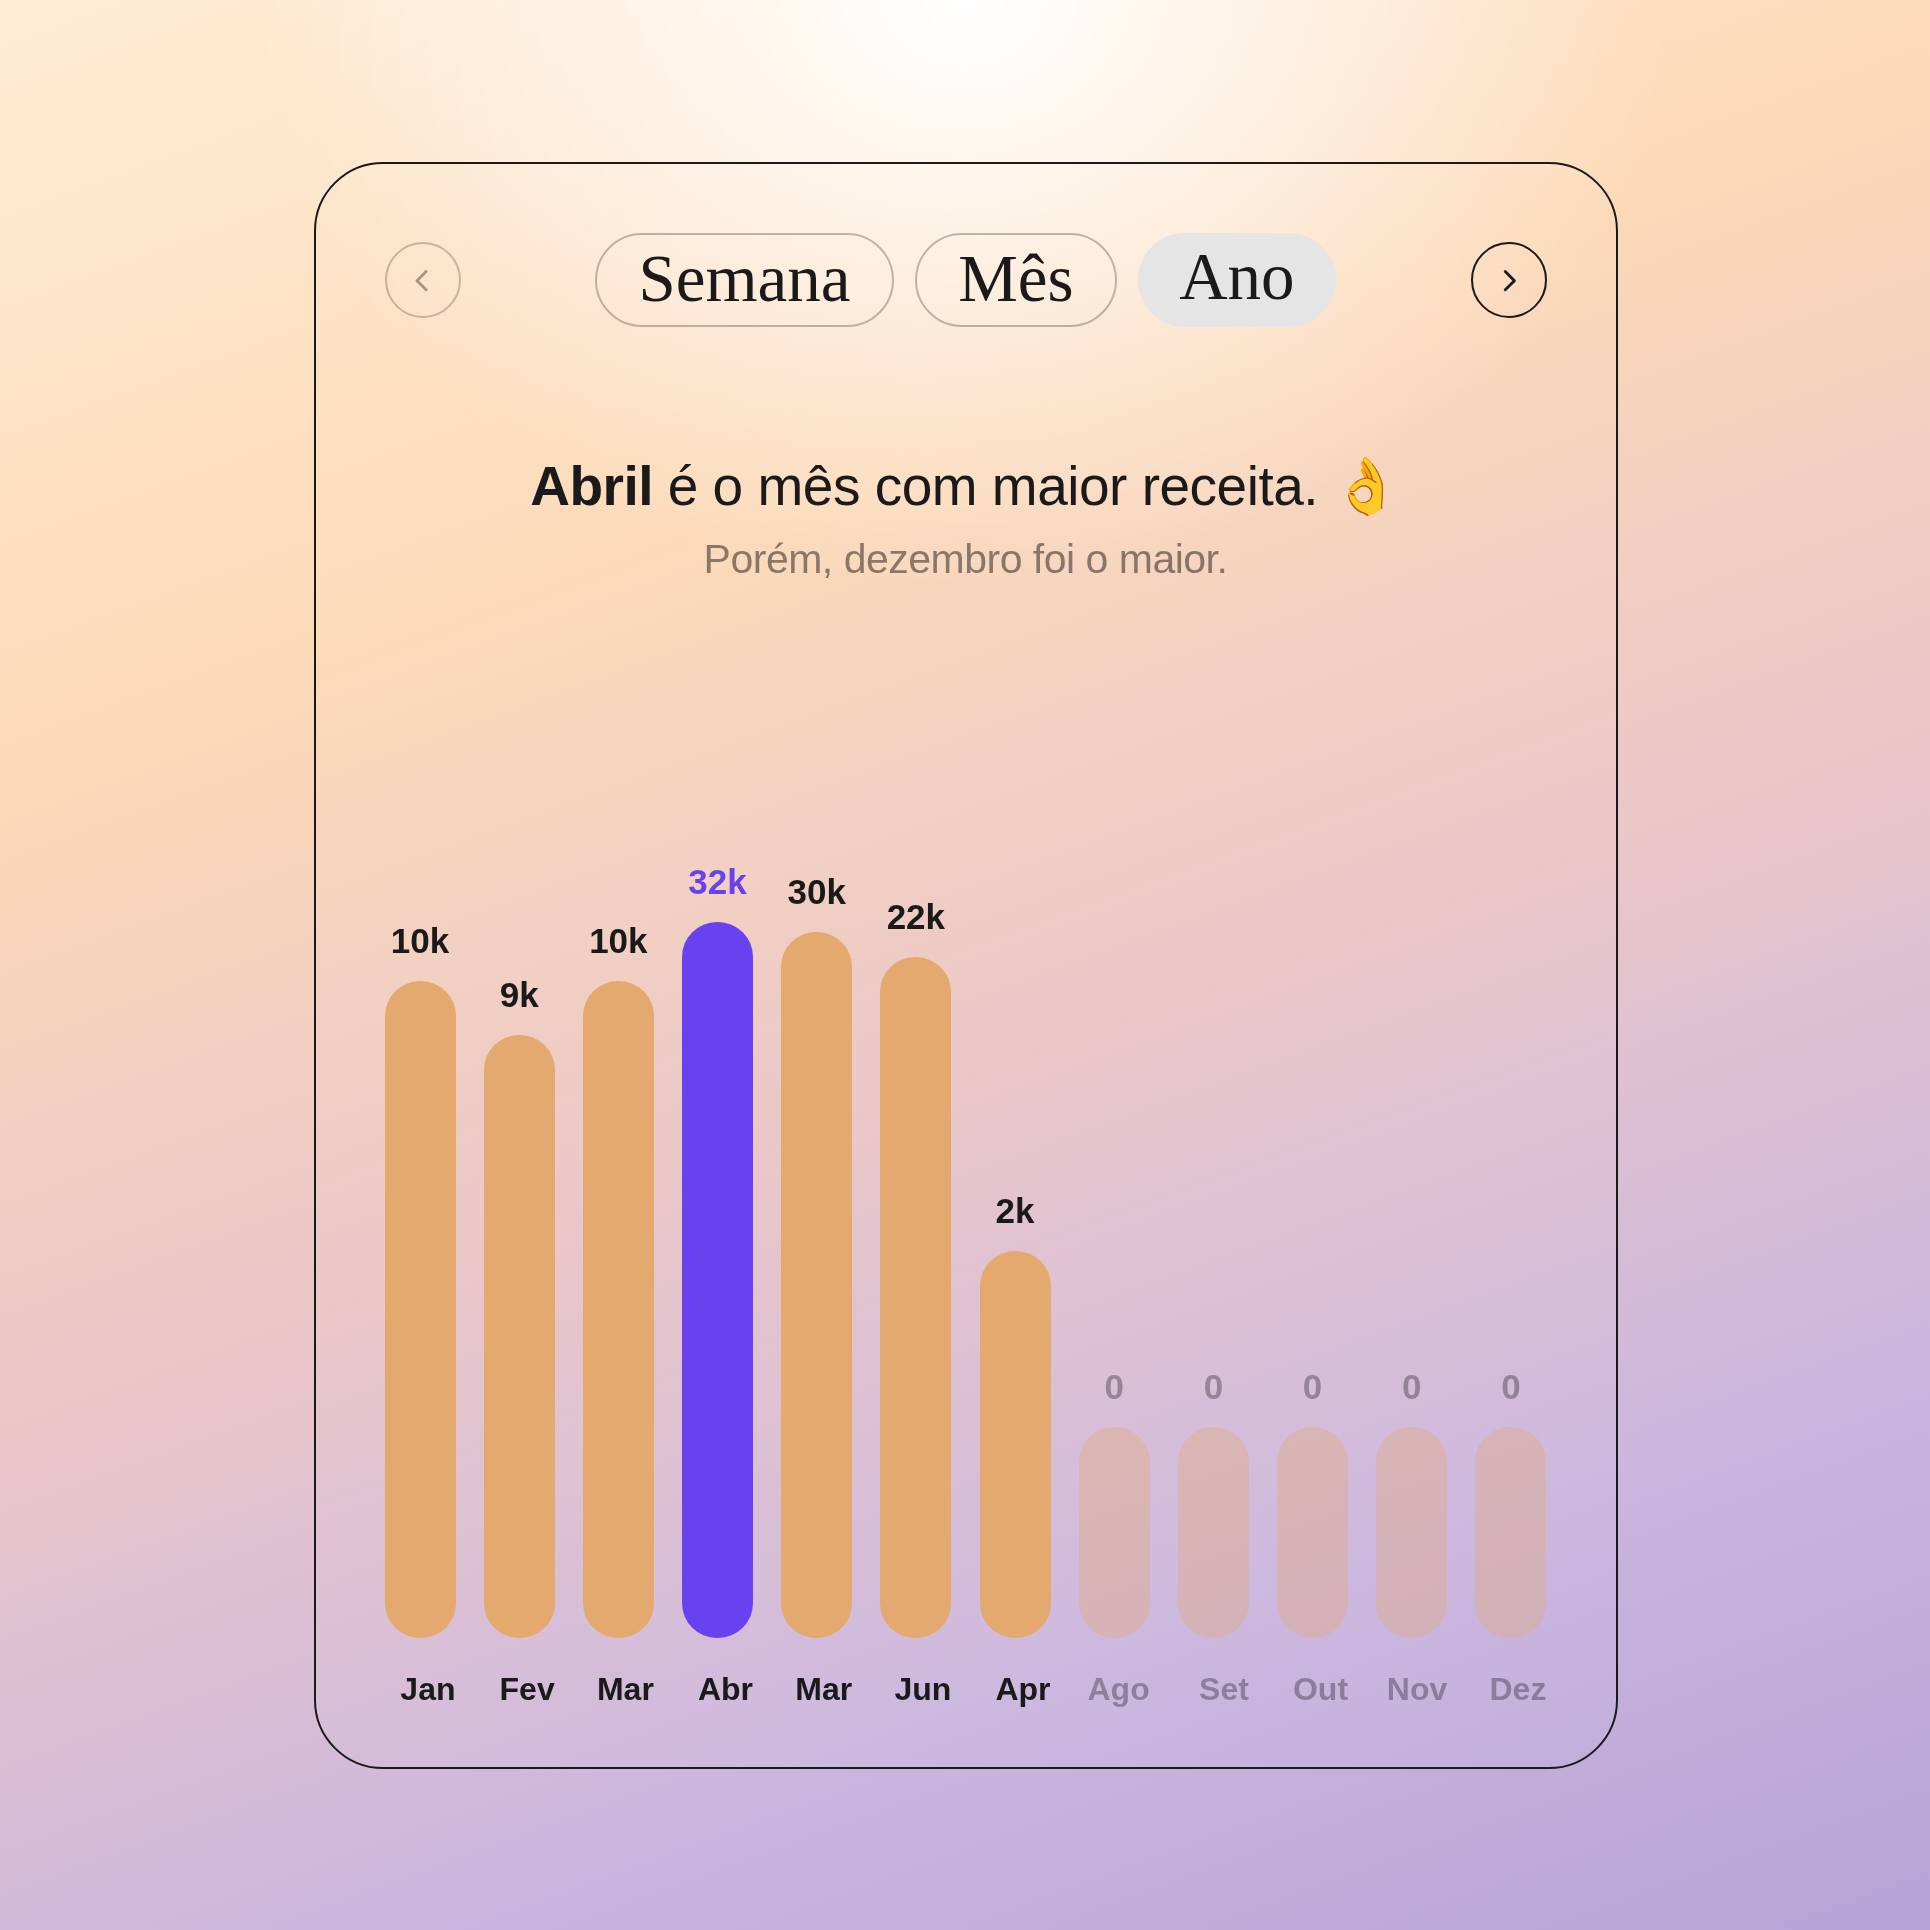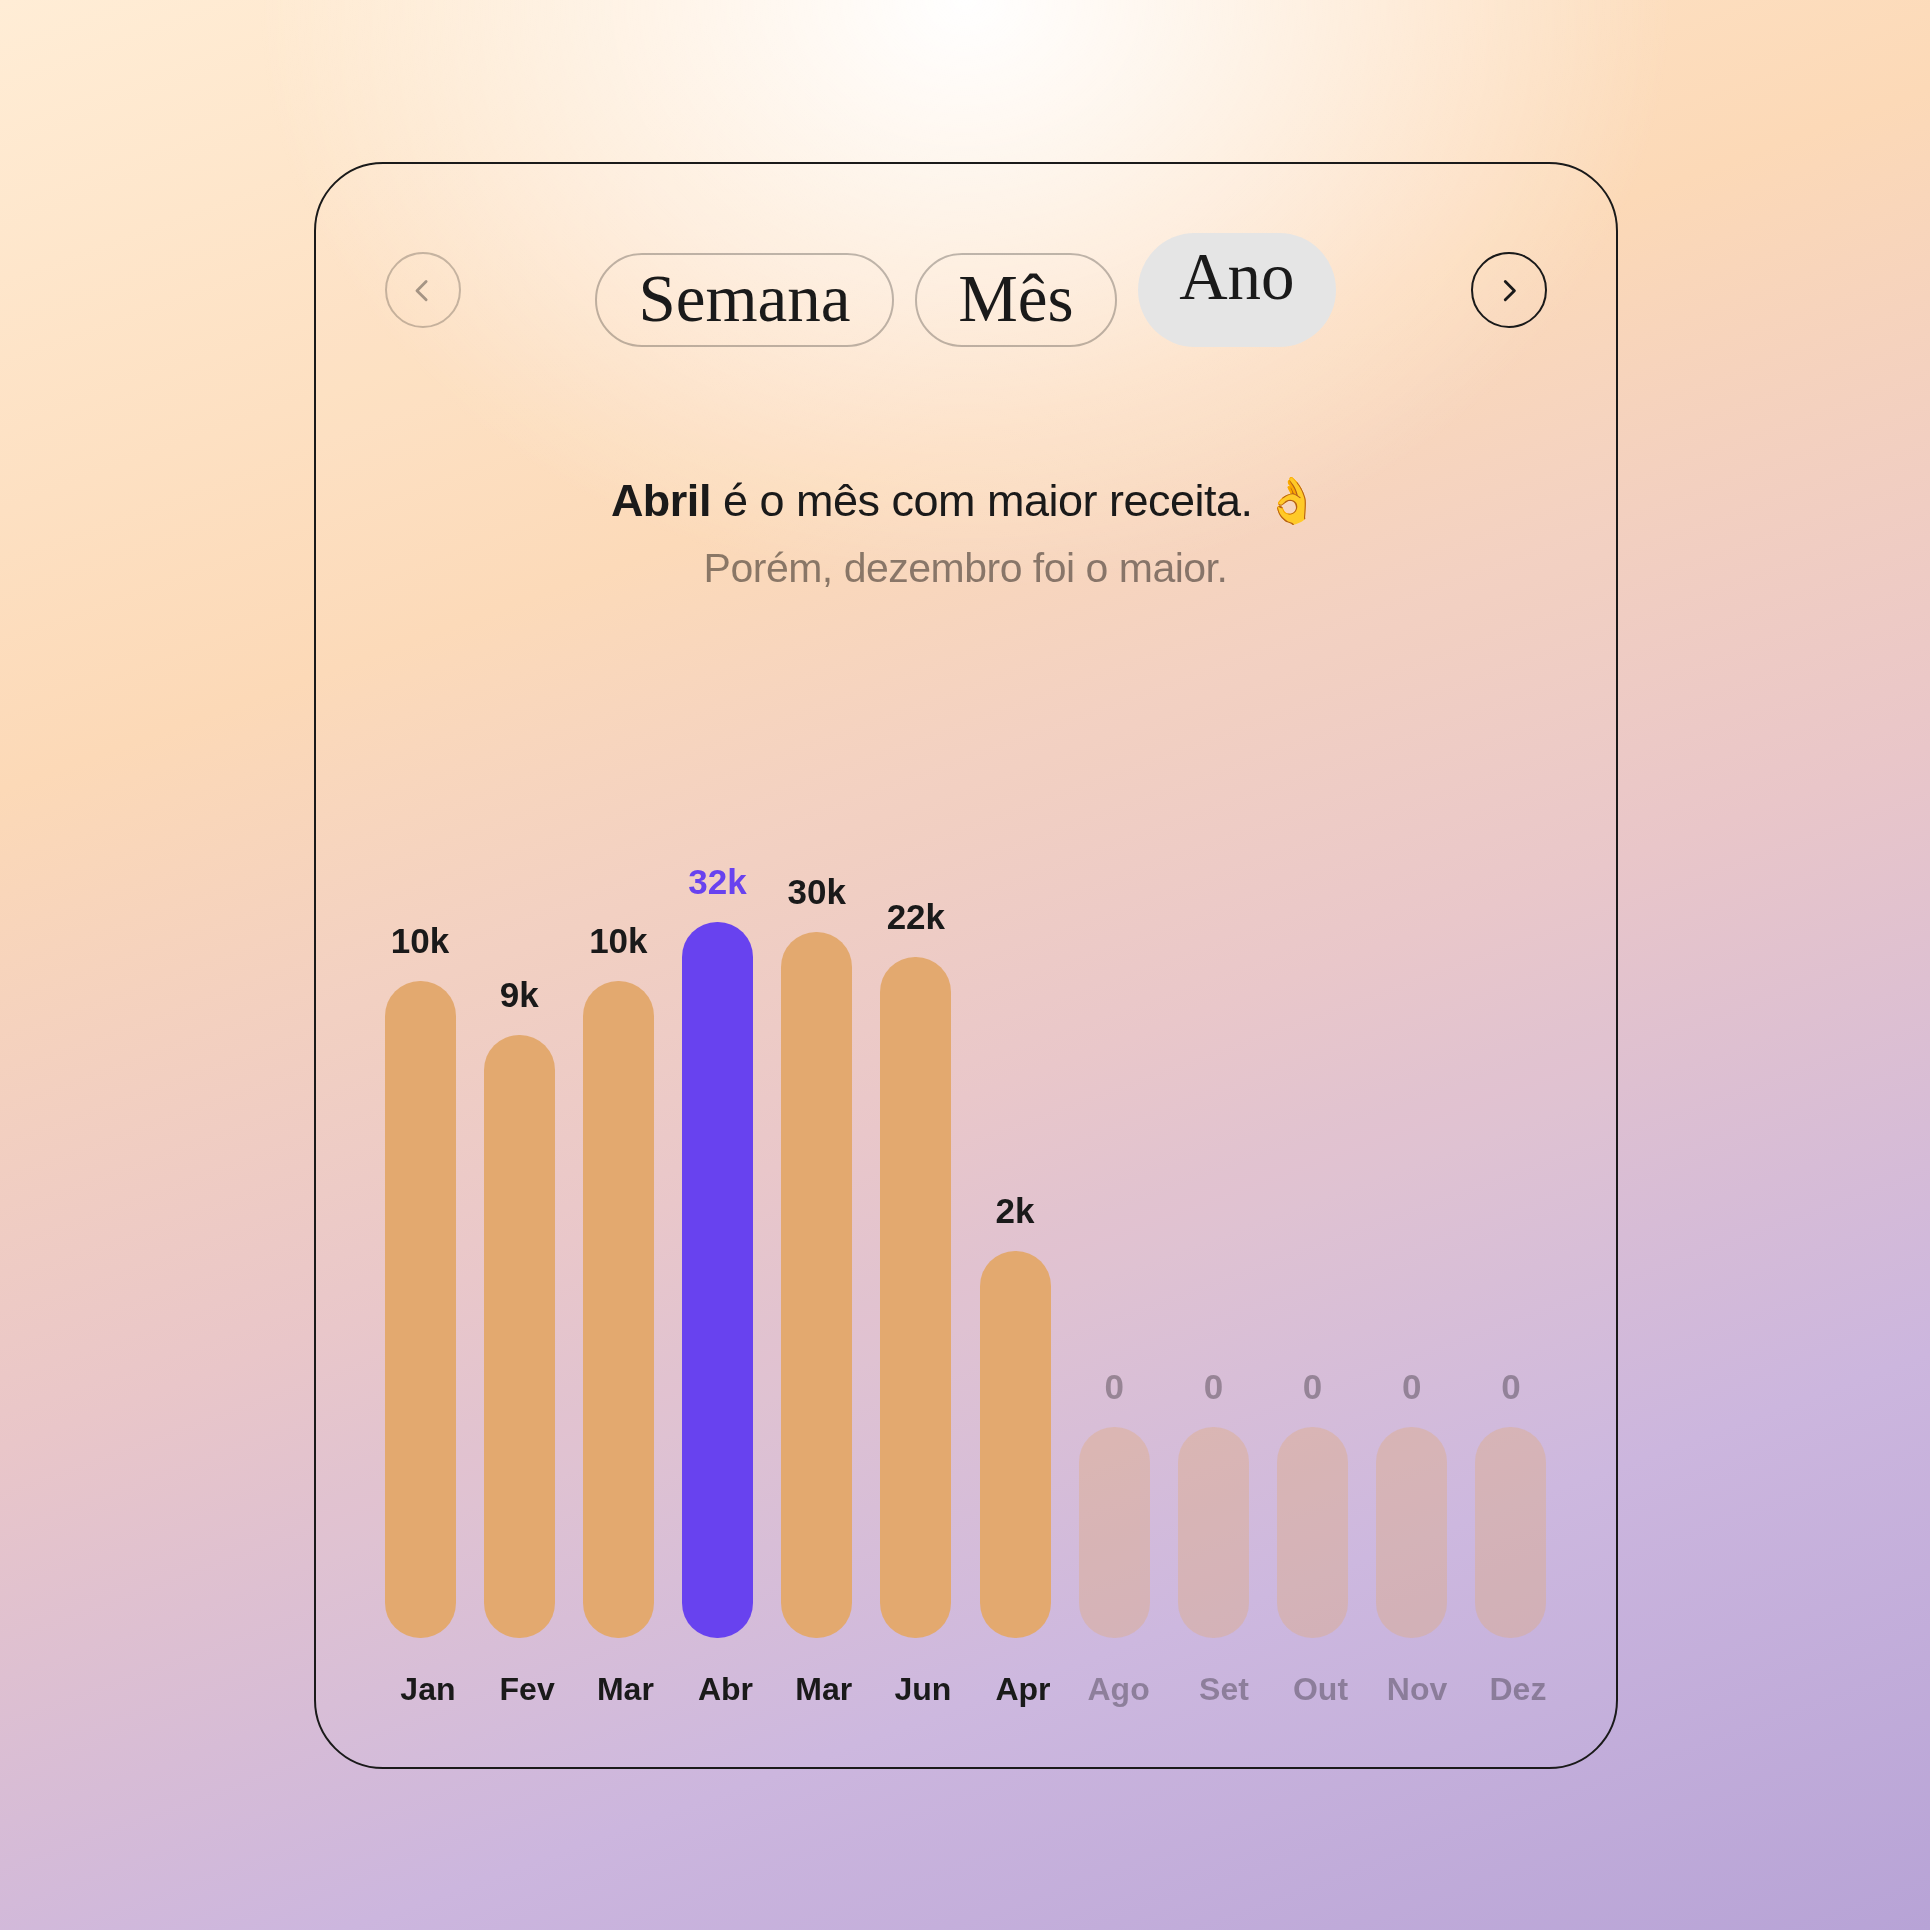--- a/index.html
+++ b/index.html
@@ -49,28 +49,28 @@
 }
 .tab {
   padding: 9.8px 41px 13.7px 41px;
   border-radius: 979px;
   font-family: Georgia, "Times New Roman", serif;
   font-size: 67px;
   color: #1a1a1a;
   cursor: pointer;
   line-height: 1;
 }
-.tab.outline { border: 2px solid rgba(0,0,0,0.25); margin-top: 20px; }
+.tab.outline { border: 2px solid rgba(0,0,0,0.25); }
 .tab.active { background: #e5e5e5; }
 .insight {
   margin-top: 127px;
   text-align: center;
 }
 .insight-title {
-  font-size: 45px;
+  font-size: 55px;
   font-weight: 500;
   color: #1a1a1a;
   letter-spacing: -0.5px;
 }
 .insight-title .bold { font-weight: 800; }
 .insight-sub {
   margin-top: 17.6px;
   font-size: 41px;
   font-weight: 500;
   color: rgba(0,0,0,0.45);

